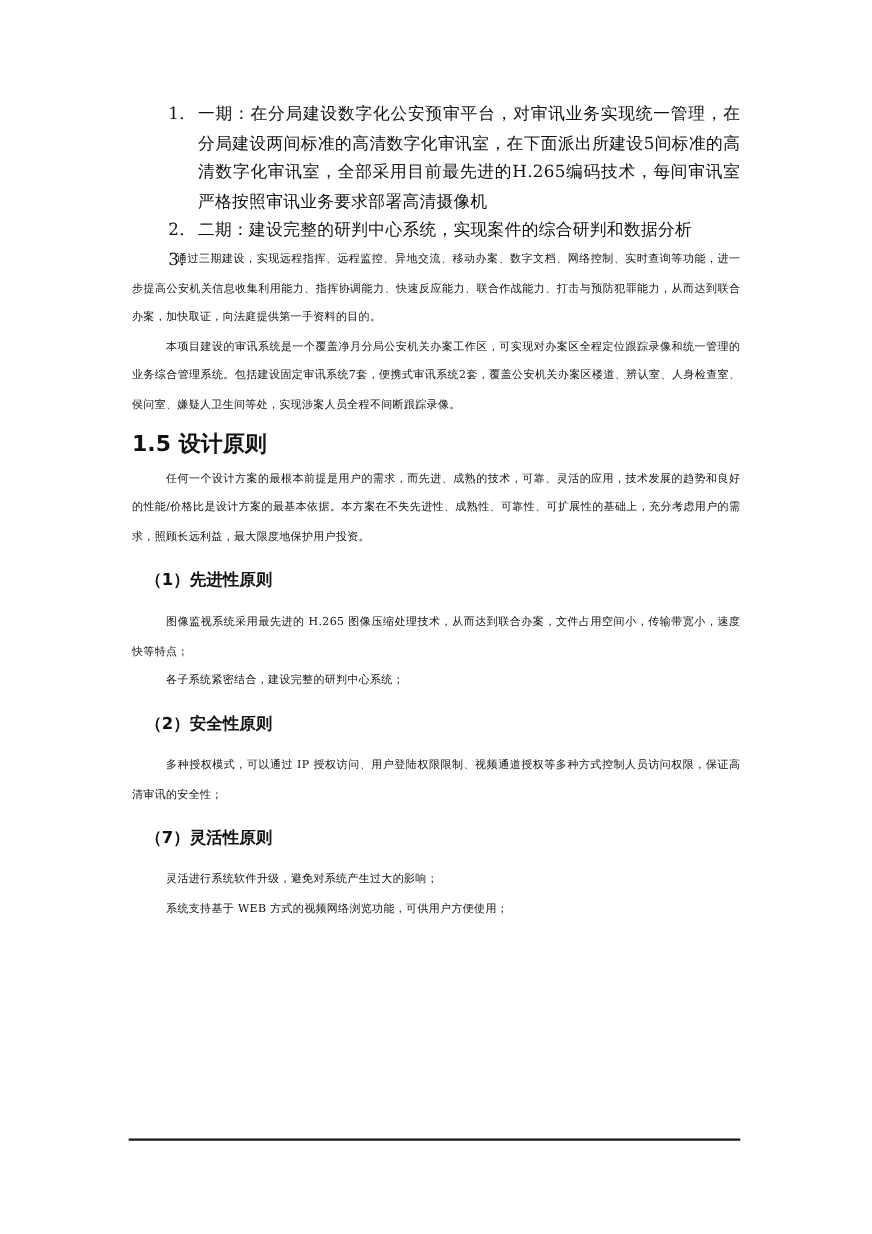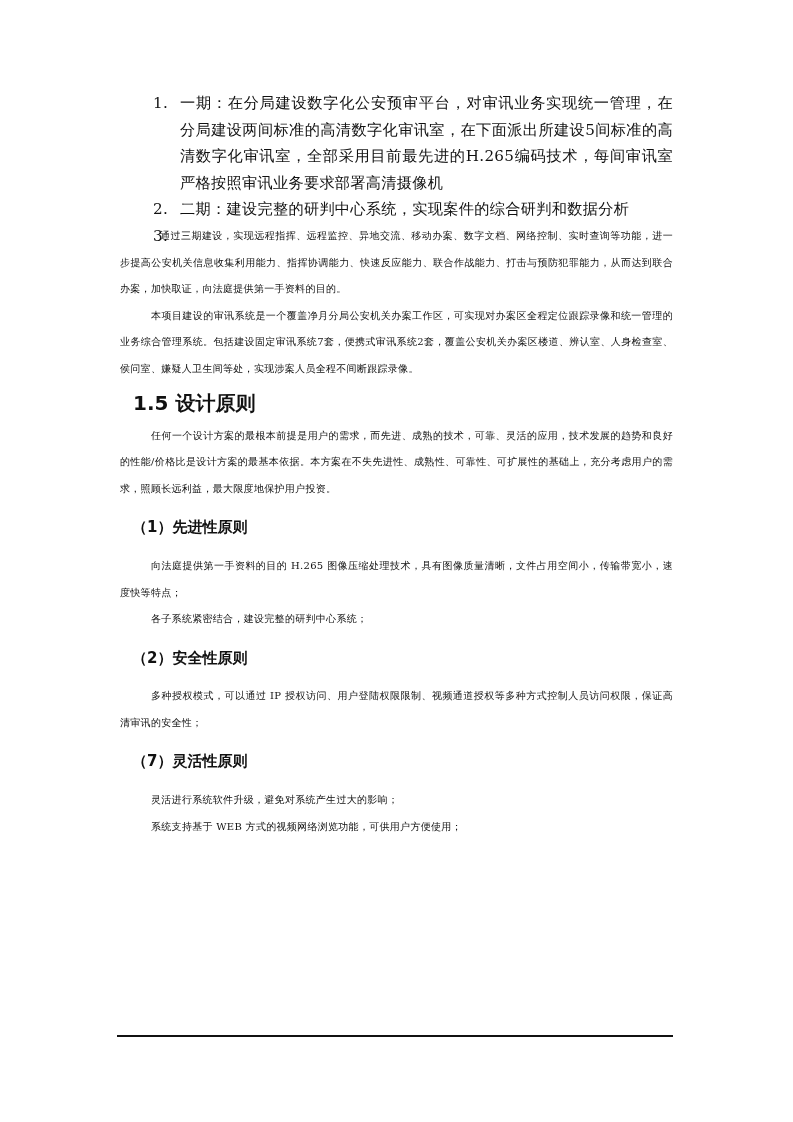--- a/index.html
+++ b/index.html
@@ -6,21 +6,21 @@
   body { width: 793px; height: 1122px; position: relative; overflow: hidden;
          font-family: "DejaVu Serif", "Liberation Serif", serif; color: #111; }
   .page { position: absolute; left: 0; top: 0; width: 793px; height: 1122px; background: #fff; }
   .content { position: absolute; left: 120px; top: 90px; width: 553px; }
   .p { font-size: 10px; line-height: 26.6px; text-align: justify; text-align-last: left; margin: 0; letter-spacing: 0.3px; }
   .indent { text-indent: 31px; }
   .indent2 { text-indent: 40px; }
   .list { margin: 0; padding: 0; list-style: none; }
   .li { position: relative; padding-left: 60px; font-size: 15.2px; line-height: 26.6px; text-align: justify; text-align-last: left; letter-spacing: 0.3px; }
   .li .num { position: absolute; left: 33px; top: 0; }
-  .h2 { font-family: "DejaVu Sans", "Liberation Sans", sans-serif; font-weight: bold; font-size: 20px; line-height: 36px; margin: 2px 0 2px 13px; }
+  .h2 { font-family: "DejaVu Sans", "Liberation Sans", sans-serif; font-weight: bold; font-size: 20px; line-height: 36px; margin: 2px 0 2px 0; }
   .h3 { font-family: "DejaVu Sans", "Liberation Sans", sans-serif; font-weight: bold; font-size: 15px; line-height: 26.6px; margin: 12px; }
   .footer-line { position: absolute; left: 117px; top: 1035px; width: 556px; height: 2px; background: #111; }
 </style>
 </head>
 <body>
 
 <div class="page">
   <div class="content">
 
     <ol class="list">
@@ -37,21 +37,21 @@
       </li>
     </ol>
 
     <p class="p indent2">通过三期建设，实现远程指挥、远程监控、异地交流、移动办案、数字文档、网络控制、实时查询等功能，进一步提高公安机关信息收集利用能力、指挥协调能力、快速反应能力、联合作战能力、打击与预防犯罪能力，从而达到联合办案，加快取证，向法庭提供第一手资料的目的。</p>
     <p class="p indent">本项目建设的审讯系统是一个覆盖净月分局公安机关办案工作区，可实现对办案区全程定位跟踪录像和统一管理的业务综合管理系统。包括建设固定审讯系统7套，便携式审讯系统2套，覆盖公安机关办案区楼道、辨认室、人身检查室、侯问室、嫌疑人卫生间等处，实现涉案人员全程不间断跟踪录像。</p>
 
     <h2 class="h2">1.5  设计原则</h2>
     <p class="p indent">任何一个设计方案的最根本前提是用户的需求，而先进、成熟的技术，可靠、灵活的应用，技术发展的趋势和良好的性能/价格比是设计方案的最基本依据。本方案在不失先进性、成熟性、可靠性、可扩展性的基础上，充分考虑用户的需求，照顾长远利益，最大限度地保护用户投资。</p>
 
     <h3 class="h3">（1）先进性原则</h3>
-    <p class="p indent">向法庭提供第一手资料的目的 H.265 图像压缩处理技术，具有图像质量清晰，文件占用空间小，传输带宽小，速度快等特点；</p>
+    <p class="p indent">图像监视系统采用最先进的 H.265 图像压缩处理技术，从而达到联合办案，文件占用空间小，传输带宽小，速度快等特点；</p>
     <p class="p indent">各子系统紧密结合，建设完整的研判中心系统；</p>
 
     <h3 class="h3">（2）安全性原则</h3>
     <p class="p indent">多种授权模式，可以通过 IP 授权访问、用户登陆权限限制、视频通道授权等多种方式控制人员访问权限，保证高清审讯的安全性；</p>
 
     <h3 class="h3">（7）灵活性原则</h3>
     <p class="p indent">灵活进行系统软件升级，避免对系统产生过大的影响；</p>
     <p class="p indent">系统支持基于 WEB 方式的视频网络浏览功能，可供用户方便使用；</p>
   </div>
 

